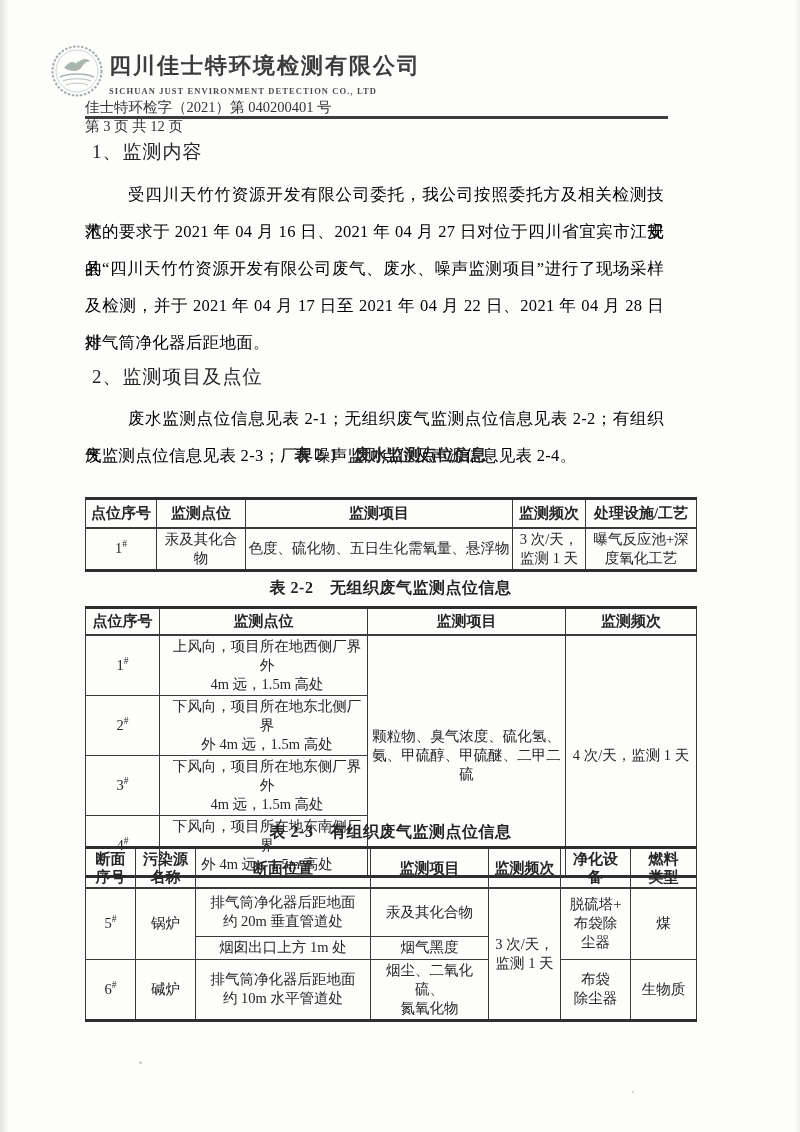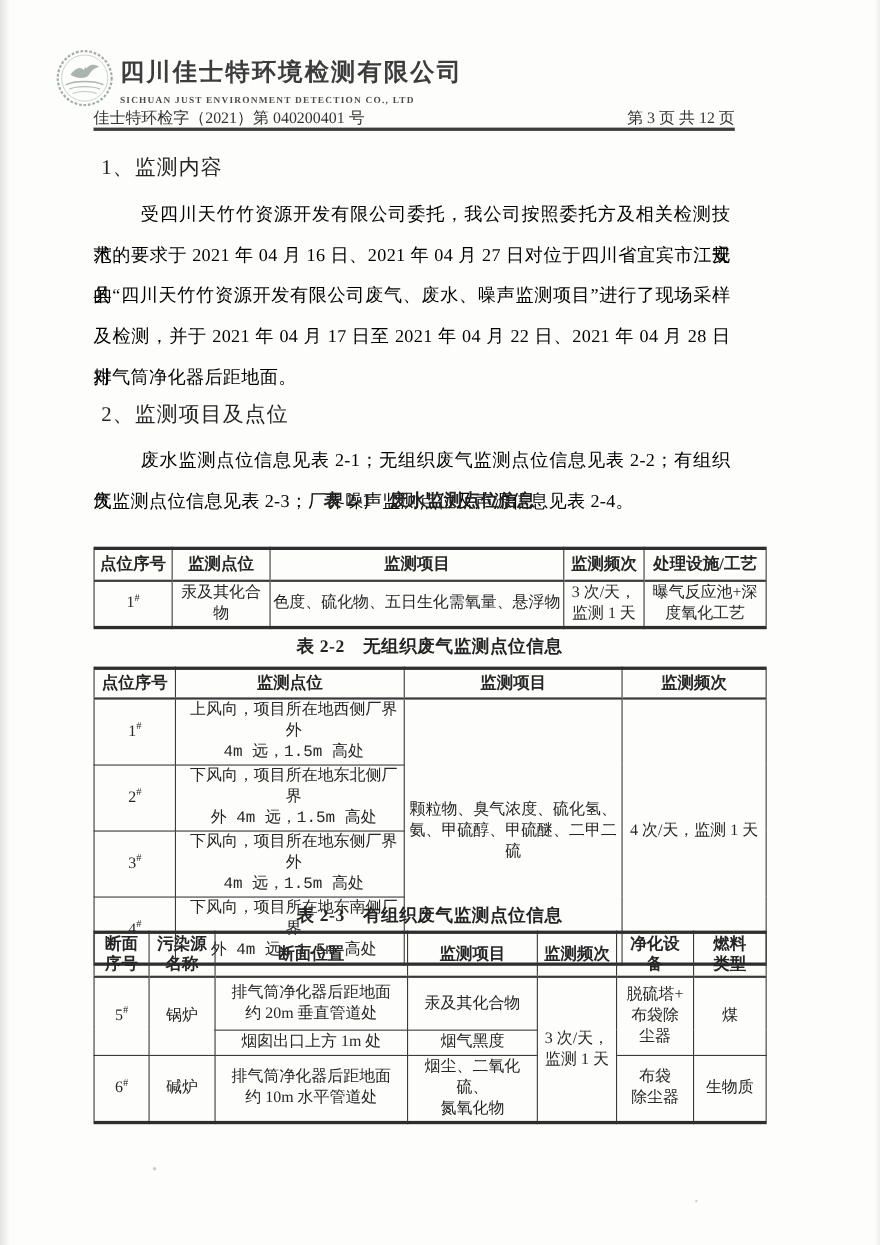--- a/index.html
+++ b/index.html
@@ -30,21 +30,21 @@
     color: #3c3c3c;
   }
   .company-en {
     margin-top: 5px; font-size: 8.5px; letter-spacing: 1.1px;
     color: #4c4c4c; font-weight: 600;
     font-family: "Liberation Serif", serif;
   }
   .doc-row {
     position: absolute; left: 85px; top: 98px; width: 583px;
     display: flex; justify-content: space-between;
-    font-size: 14.5px; color: #333;
+    font-size: 14.5px; color: #333; flex-direction: column;
   }
   .rule { position: absolute; left: 85px; top: 116px; width: 583px; height: 3px; background: #3d3d3d; }
 
   
   .sec-heading {
     position: absolute; left: 92px;
     font-size: 19px; font-weight: 400; letter-spacing: 1px; color: #262626;
   }
   .h-1 { top: 139px; }
   .h-2 { top: 364px; }
@@ -75,21 +75,21 @@
   .t-3 { top: 846px; }
   .doc-table th, .doc-table td {
     border: 1.3px solid #3a3a3a;
     padding: 1px 2px;
     text-align: center; vertical-align: middle;
     line-height: 19px; font-weight: 400;
   }
   .doc-table th { font-weight: 700; font-size: 15px; line-height: 18px; }
   .doc-table { border: 1.6px solid #333; border-top: 3px solid #2e2e2e; border-bottom: 3px solid #2e2e2e; }
   .doc-table thead th { border-bottom-width: 2px; }
-  .cell-left { text-align: right; padding-left: 9px !important; font-family: Liberation Mono, monospace; }
+  .cell-left { text-align: right; padding-left: 9px !important; }
   .pre { white-space: pre-line; }
   .nowrap { white-space: nowrap; }
   sup.hash { font-size: 9.5px; line-height: 0; vertical-align: super; }
 </style>
 </head>
 <body>
 
 <div class="edge-left"></div>
 <div class="edge-right"></div>
 <div class="speck" style="left:139px; top:1061px; width:3px; height:3px;"></div>

